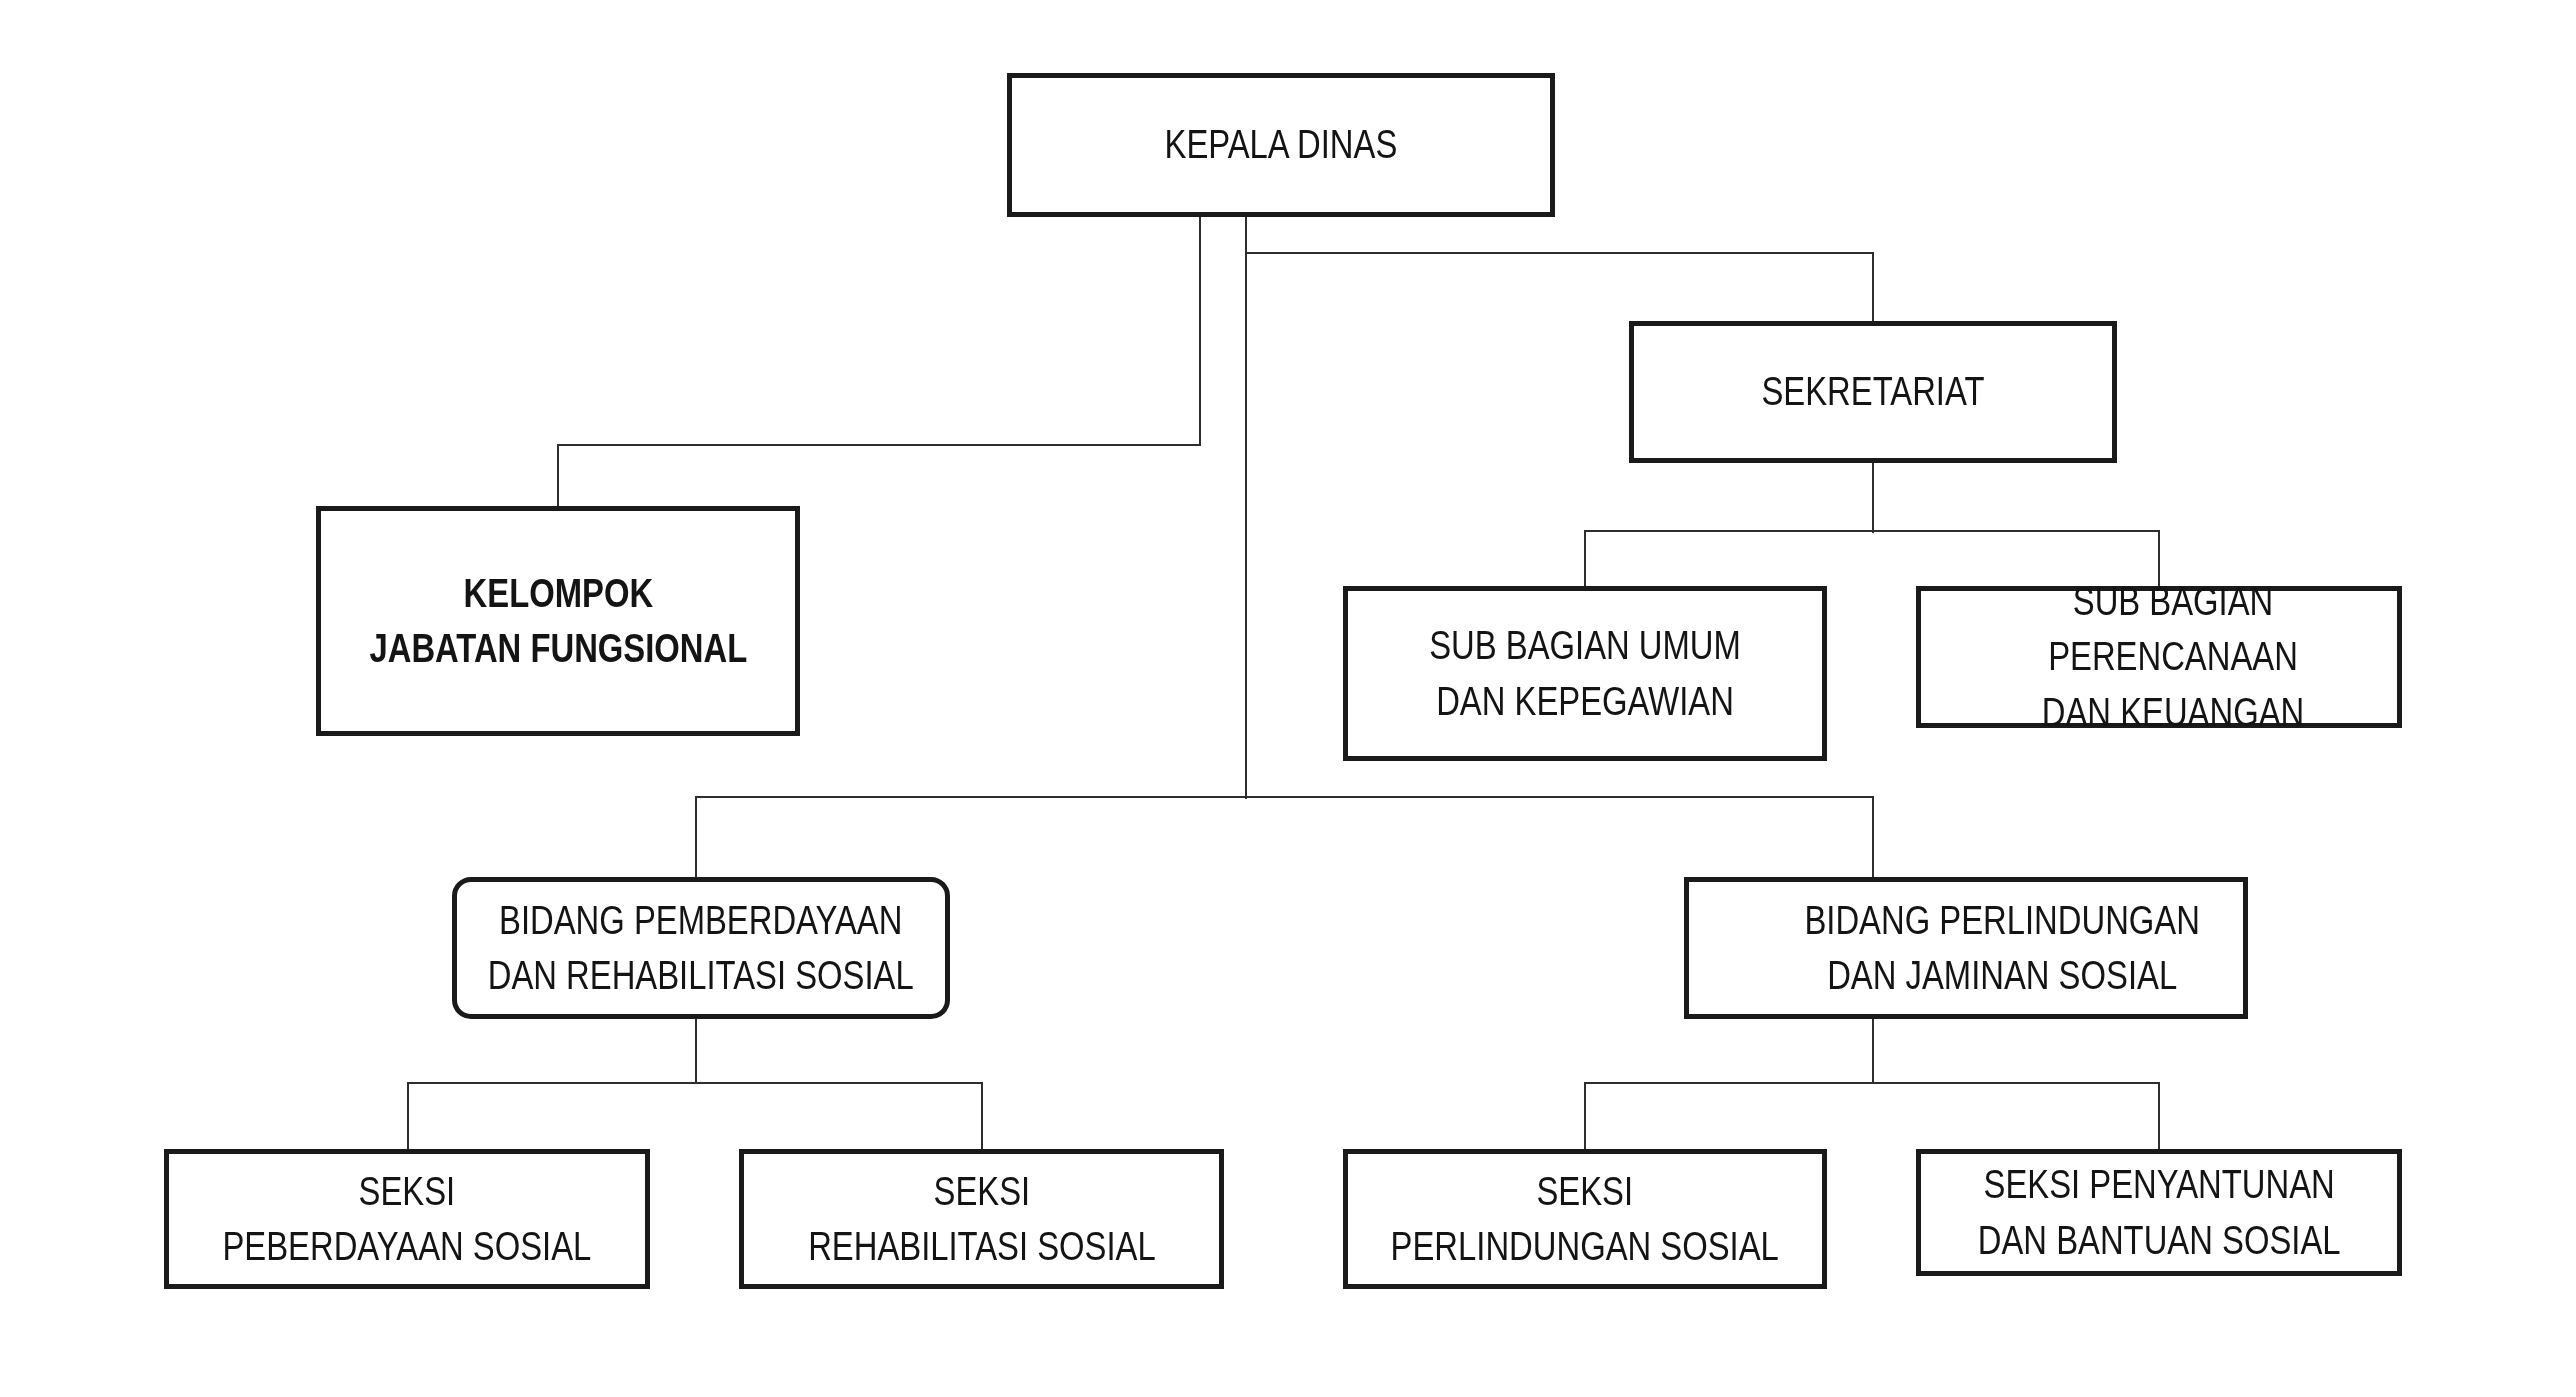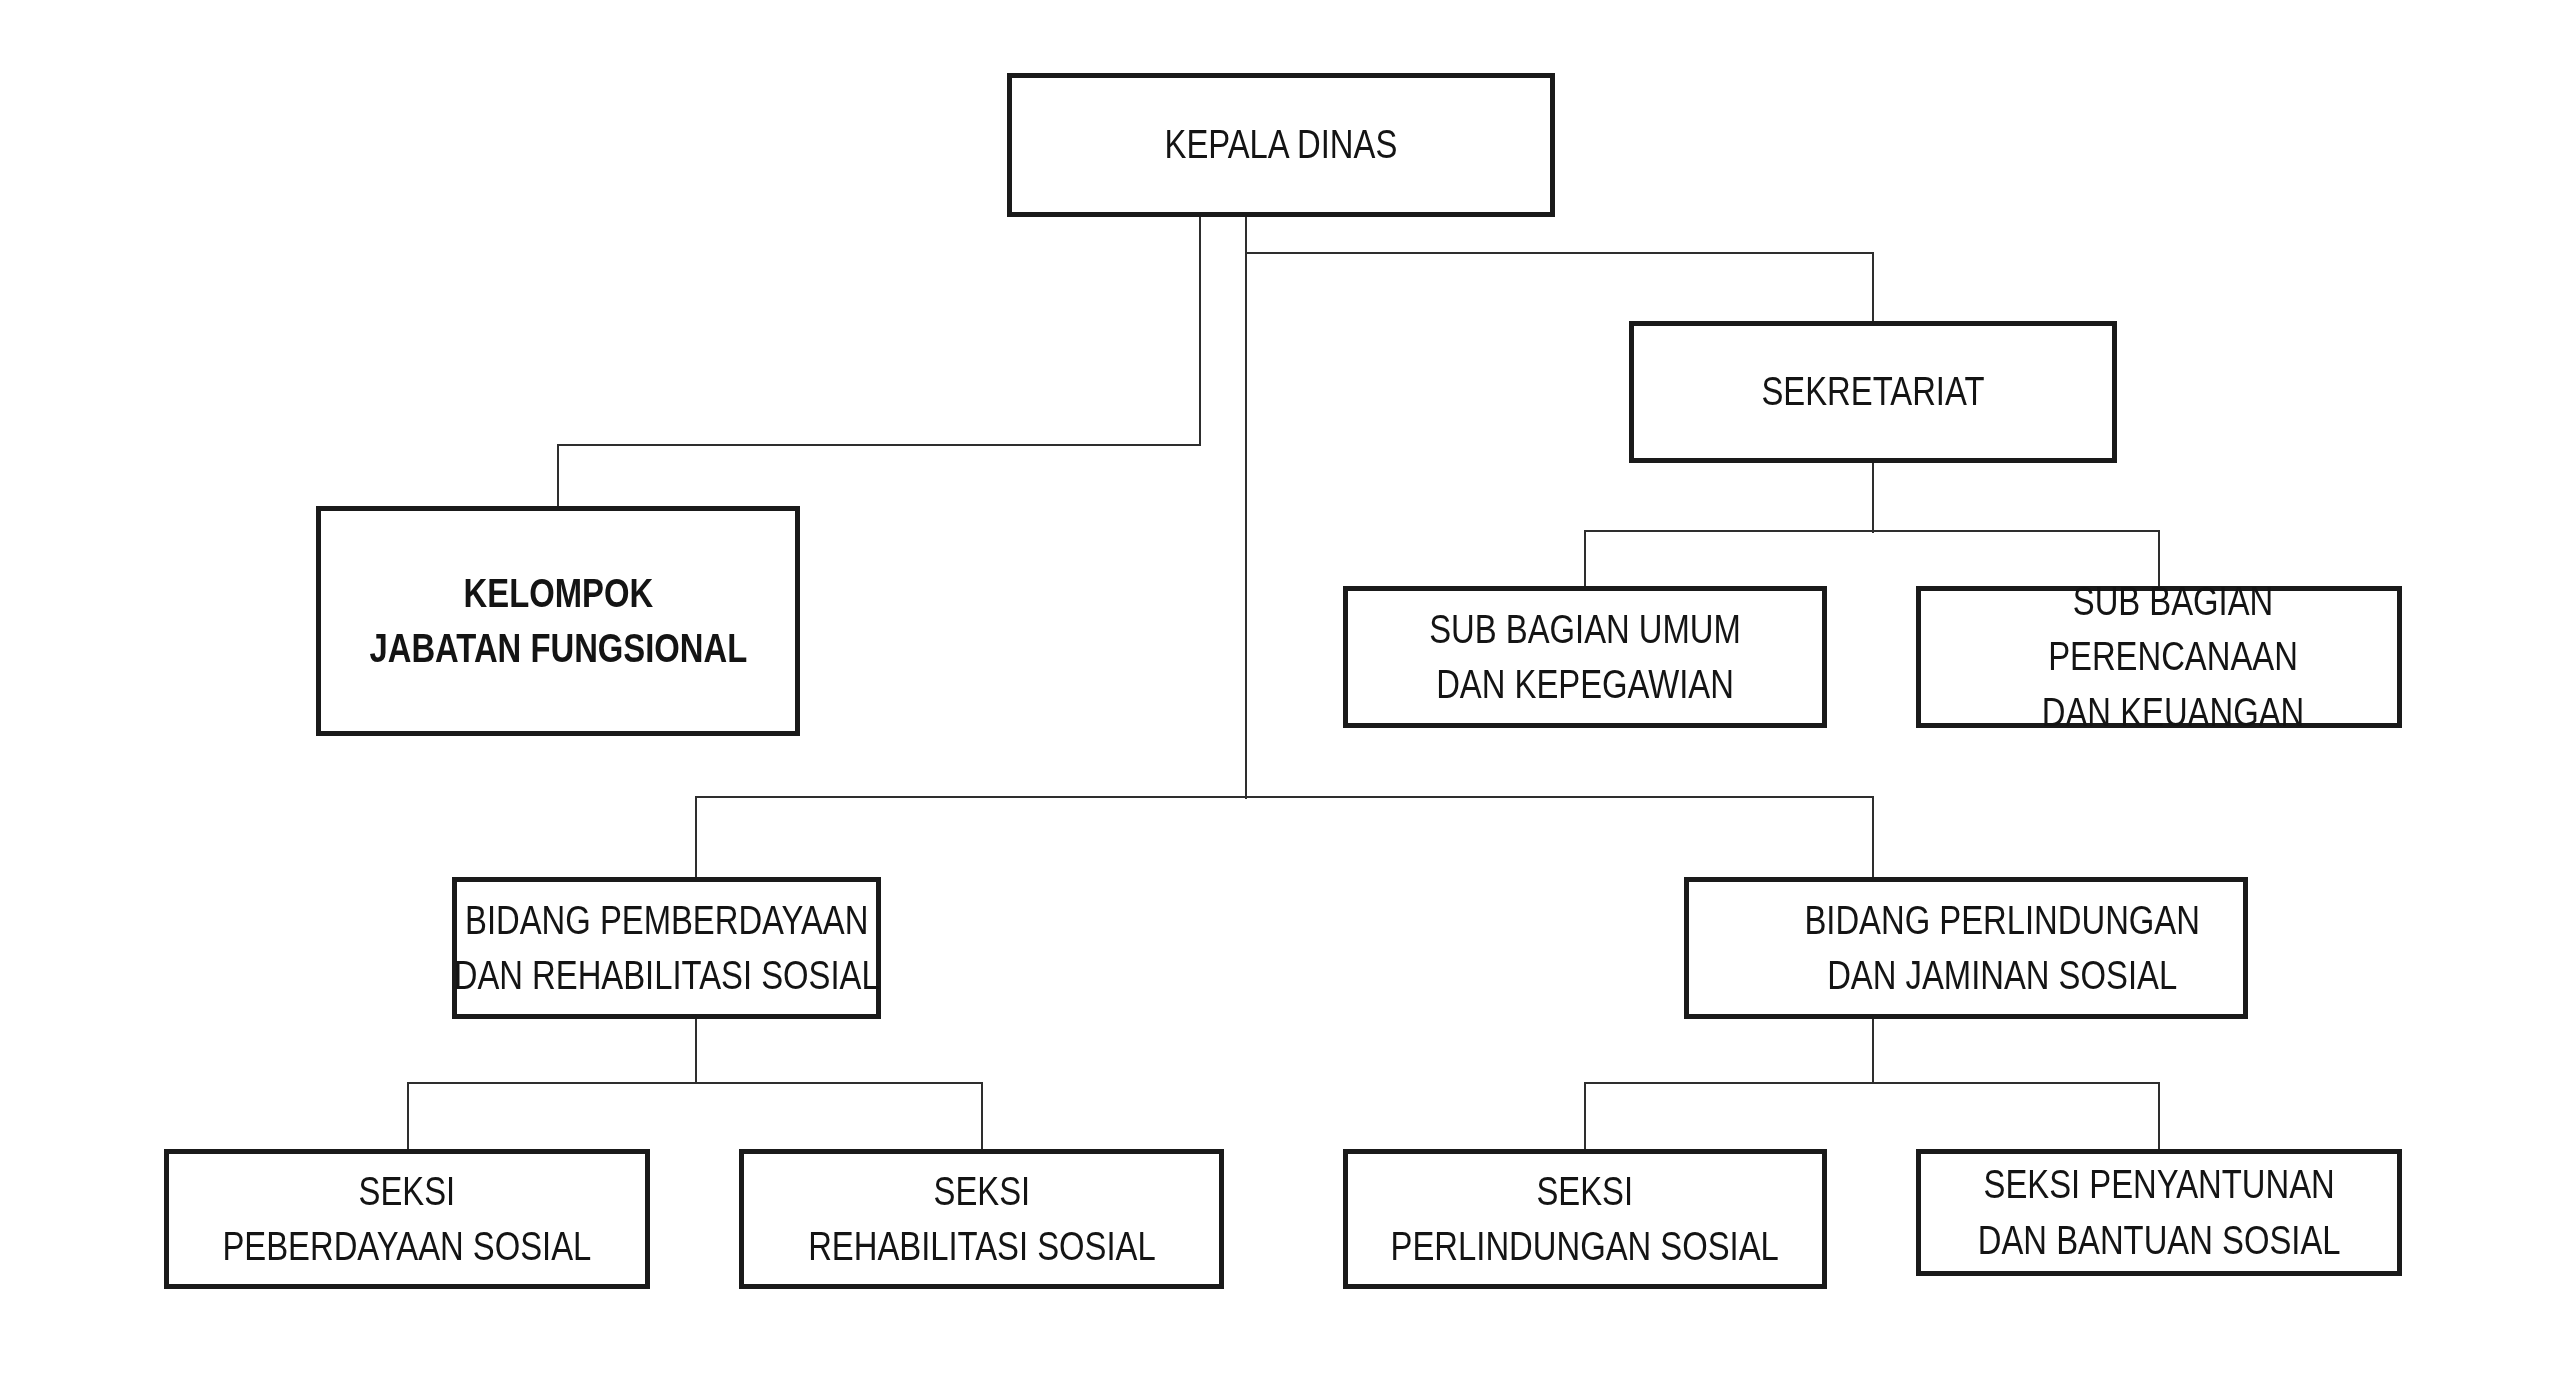--- a/index.html
+++ b/index.html
@@ -75,32 +75,32 @@
 
   <div class="node" style="left:316px; top:506px; width:484px; height:230px;font-weight:bold;">
     <span class="node-label">KELOMPOK
 JABATAN FUNGSIONAL</span>
   </div>
 
   <div class="node" style="left:1629px; top:321px; width:488px; height:142px;">
     <span class="node-label">SEKRETARIAT</span>
   </div>
 
-  <div class="node" style="left:1343px; top:586px; width:484px; height:142px;">
+  <div class="node" style="left:1343px; top:586px; width:484px; height:175px;">
     <span class="node-label">SUB BAGIAN UMUM
 DAN KEPEGAWIAN</span>
   </div>
 
   <div class="node" style="left:1916px; top:586px; width:486px; height:142px;padding-left:28px;">
     <span class="node-label">SUB BAGIAN
 PERENCANAAN
 DAN KEUANGAN</span>
   </div>
 
-  <div class="node" style="left:452px; top:877px; width:429px; height:142px;">
+  <div class="node" style="left:452px; top:877px; width:498px; height:142px;border-radius:19px;">
     <span class="node-label">BIDANG PEMBERDAYAAN
 DAN REHABILITASI SOSIAL</span>
   </div>
 
   <div class="node" style="left:1684px; top:877px; width:564px; height:142px;justify-content:flex-end;">
     <span class="node-label">BIDANG PERLINDUNGAN
 DAN JAMINAN SOSIAL</span>
   </div>
 
   <div class="node" style="left:164px; top:1149px; width:486px; height:140px;">

